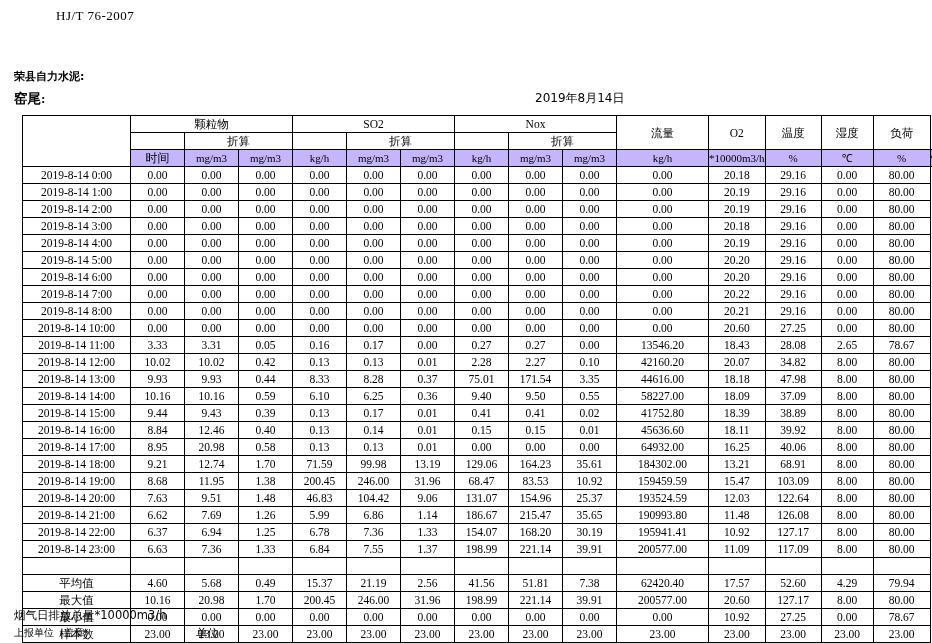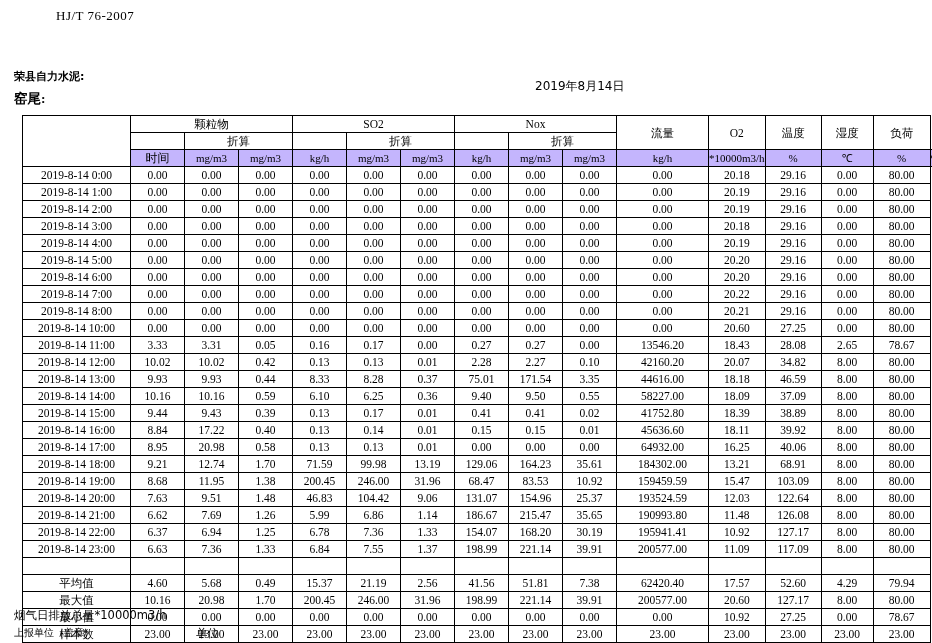--- a/index.html
+++ b/index.html
@@ -52,21 +52,21 @@
     position: absolute;
     left: 14px;
     top: 90px;
     font-size: 13.5px;
     font-weight: bold;
     font-family: Liberation Serif, serif;
   }
   .report-date {
     position: absolute;
     left: 535px;
-    top: 78px;
+    top: 90px;
     font-size: 12px;
     font-family: "DejaVu Sans", sans-serif;
   }
   table.report {
     position: absolute;
     left: 22px;
     top: 115px;
     border-collapse: collapse;
     table-layout: fixed;
     font-family: "Liberation Serif", serif;
@@ -417,21 +417,21 @@
           <td class="num">9.93</td>
           <td class="num">0.44</td>
           <td class="num">8.33</td>
           <td class="num">8.28</td>
           <td class="num">0.37</td>
           <td class="num">75.01</td>
           <td class="num">171.54</td>
           <td class="num">3.35</td>
           <td class="num">44616.00</td>
           <td class="num">18.18</td>
-          <td class="num">46.59</td>
+          <td class="num">47.98</td>
           <td class="num">8.00</td>
           <td class="num">80.00</td>
         </tr>
         <tr>
           <td class="timecell">2019-8-14 14:00</td>
           <td class="num">10.16</td>
           <td class="num">10.16</td>
           <td class="num">0.59</td>
           <td class="num">6.10</td>
           <td class="num">6.25</td>
@@ -458,21 +458,21 @@
           <td class="num">0.02</td>
           <td class="num">41752.80</td>
           <td class="num">18.39</td>
           <td class="num">38.89</td>
           <td class="num">8.00</td>
           <td class="num">80.00</td>
         </tr>
         <tr>
           <td class="timecell">2019-8-14 16:00</td>
           <td class="num">8.84</td>
-          <td class="num">17.22</td>
+          <td class="num">12.46</td>
           <td class="num">0.40</td>
           <td class="num">0.13</td>
           <td class="num">0.14</td>
           <td class="num">0.01</td>
           <td class="num">0.15</td>
           <td class="num">0.15</td>
           <td class="num">0.01</td>
           <td class="num">45636.60</td>
           <td class="num">18.11</td>
           <td class="num">39.92</td>

